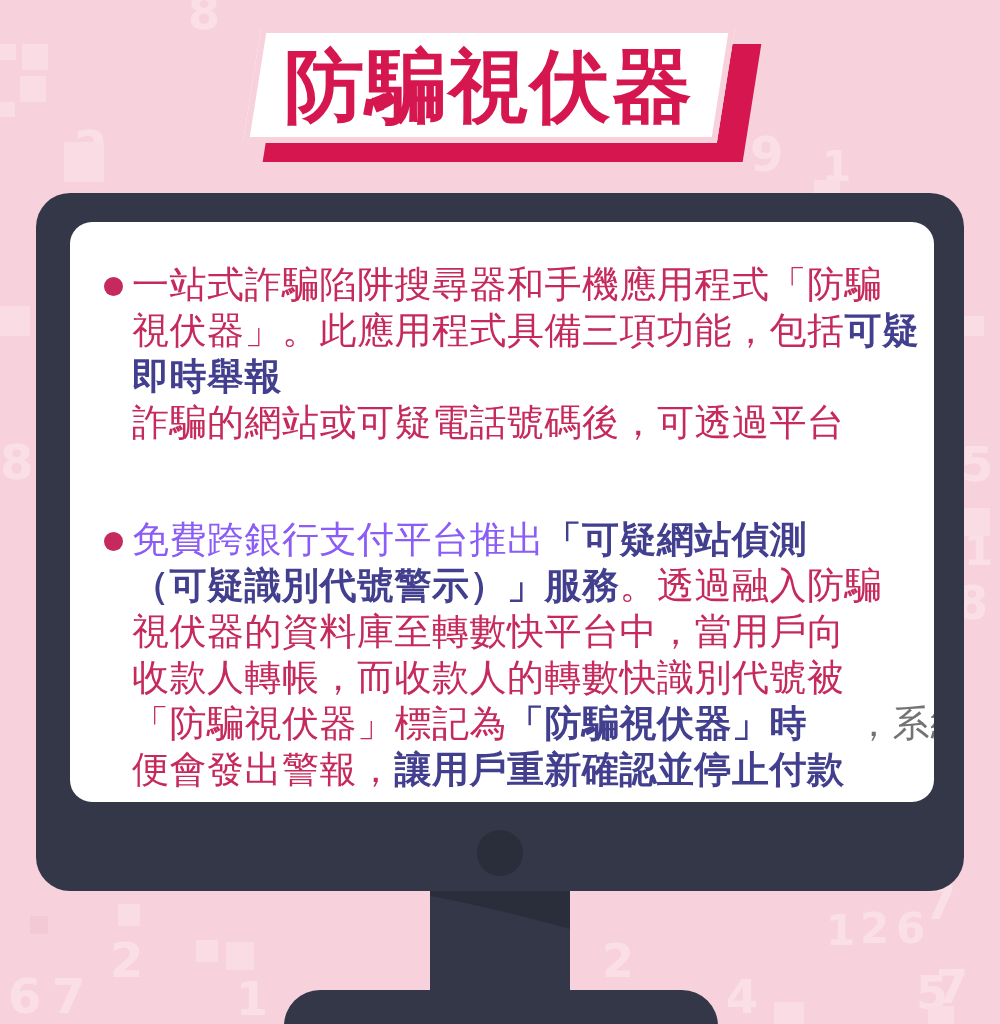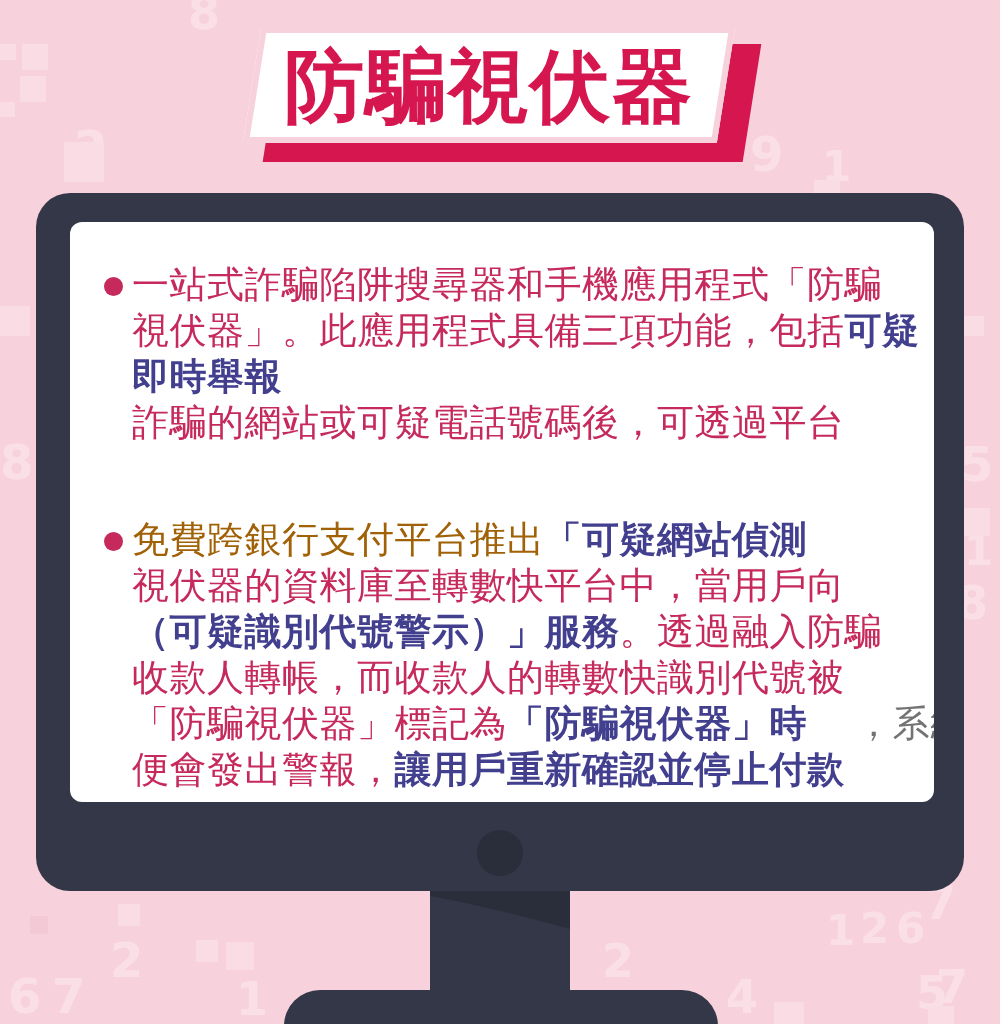--- a/index.html
+++ b/index.html
@@ -33,21 +33,21 @@
     font-size:80px;font-weight:900;letter-spacing:2px;line-height:1;
     padding-top:4px;white-space:nowrap;
   }
   
   .monitor{
     position:absolute;left:36px;top:193px;width:928px;height:698px;
     border-radius:34px;z-index:2;
   }
   .screen{
     position:absolute;left:34px;top:29px;width:864px;height:580px;
-    background:#FFFFFF;border-radius:12px;overflow:hidden;
+    background:#FFFFFF;border-radius:22px;overflow:hidden;
   }
   .camera-dot{
     position:absolute;left:441px;top:637px;width:46px;height:46px;border-radius:50%;
   }
   .stand-neck{
     position:absolute;left:430px;top:891px;width:140px;height:101px;z-index:1;
   }
   .stand-swoosh{position:absolute;left:0;top:0;}
   .stand-base{
     position:absolute;left:284px;top:990px;width:434px;height:40px;
@@ -119,23 +119,23 @@
           <div>
             <div class="line"><span class="seg" style="color: rgb(198, 42, 92);">一站式詐騙陷阱搜尋器和手機應用程式「防騙</span></div>
             <div class="line"><span class="seg" style="color: rgb(198, 42, 92);">視伏器」。此應用程式具備三項功能，包括</span><span class="seg bold" style="color: rgb(66, 63, 143);">可疑</span></div>
             <div class="line"><span class="seg bold" style="color: rgb(66, 63, 143);">即時舉報</span></div>
             <div class="line"><span class="seg" style="color: rgb(198, 42, 92);">詐騙的網站或可疑電話號碼後，可透過平台</span></div>
           </div>
         </div>
         <div class="para" style="top: 295px;">
           <div class="bullet" style="background: rgb(198, 42, 92);"></div>
           <div>
-            <div class="line"><span class="seg" style="color: #a16207;">免費跨銀行支付平台推出</span><span class="seg bold" style="color: rgb(66, 63, 143);">「可疑網站偵測</span></div>
+            <div class="line"><span class="seg" style="color: #8b5cf6;">免費跨銀行支付平台推出</span><span class="seg bold" style="color: rgb(66, 63, 143);">「可疑網站偵測</span></div>
+            <div class="line"><span class="seg bold" style="color: rgb(66, 63, 143);">（可疑識別代號警示）」服務</span><span class="seg" style="color: rgb(198, 42, 92);">。透過融入防騙</span></div>
             <div class="line"><span class="seg" style="color: rgb(198, 42, 92);">視伏器的資料庫至轉數快平台中，當用戶向</span></div>
-            <div class="line"><span class="seg bold" style="color: rgb(66, 63, 143);">（可疑識別代號警示）」服務</span><span class="seg" style="color: rgb(198, 42, 92);">。透過融入防騙</span></div>
             <div class="line"><span class="seg" style="color: rgb(198, 42, 92);">收款人轉帳，而收款人的轉數快識別代號被</span></div>
             <div class="line"><span class="seg" style="color: rgb(198, 42, 92);">「防騙視伏器」標記為</span><span class="seg bold" style="color: rgb(66, 63, 143);">「防騙視伏器」時</span><span class="seg" style="color: #737373; margin-left: 48px;">，系統</span></div>
             <div class="line"><span class="seg" style="color: rgb(198, 42, 92);">便會發出警報，</span><span class="seg bold" style="color: rgb(66, 63, 143); text-align: center;">讓用戶重新確認並停止付款</span></div>
           </div>
         </div>
       </div>
   </div>
   <div class="camera-dot" style="background: rgb(42, 45, 58);"></div>
 </div>
 <div class="stand-neck" style="background: rgb(52, 55, 71);">

